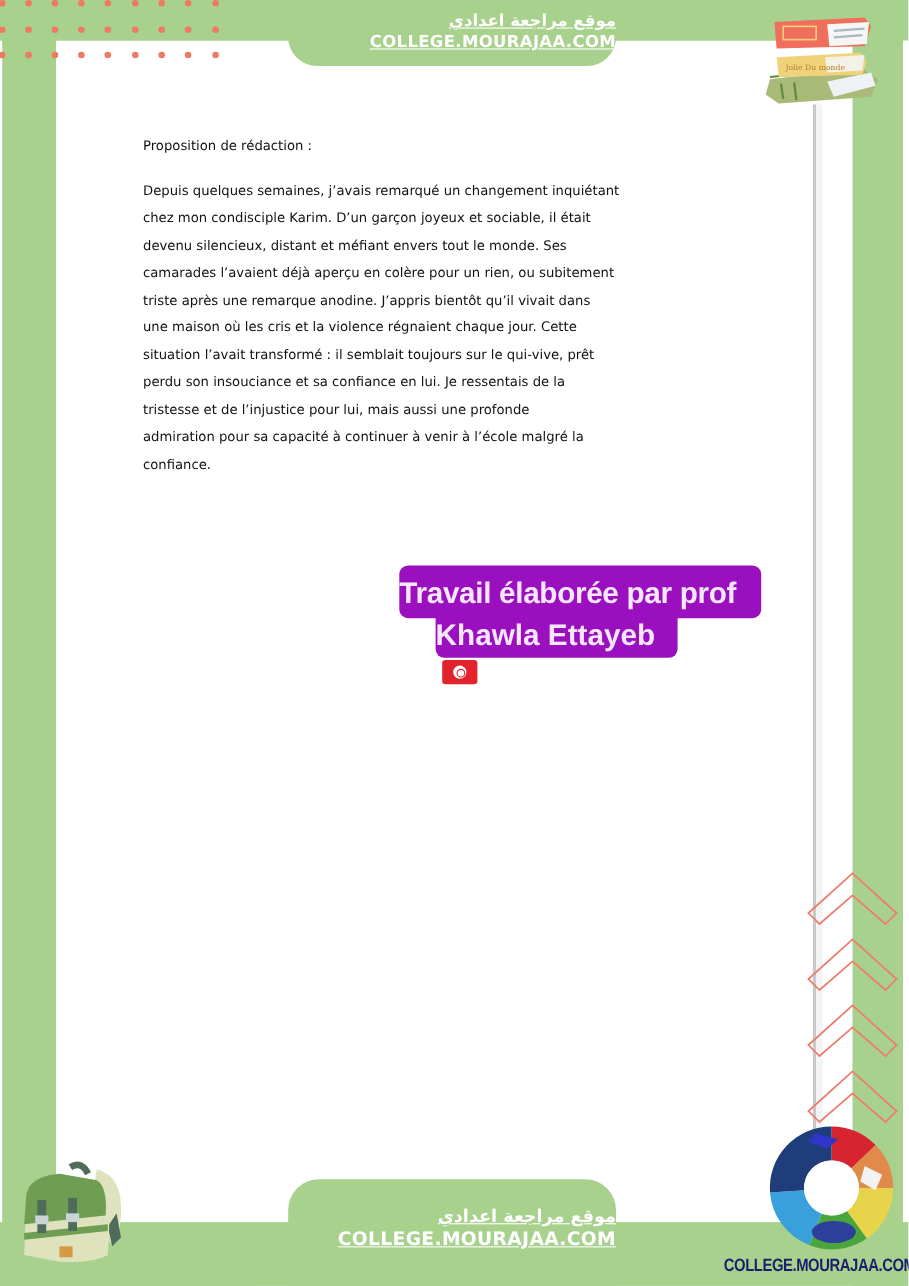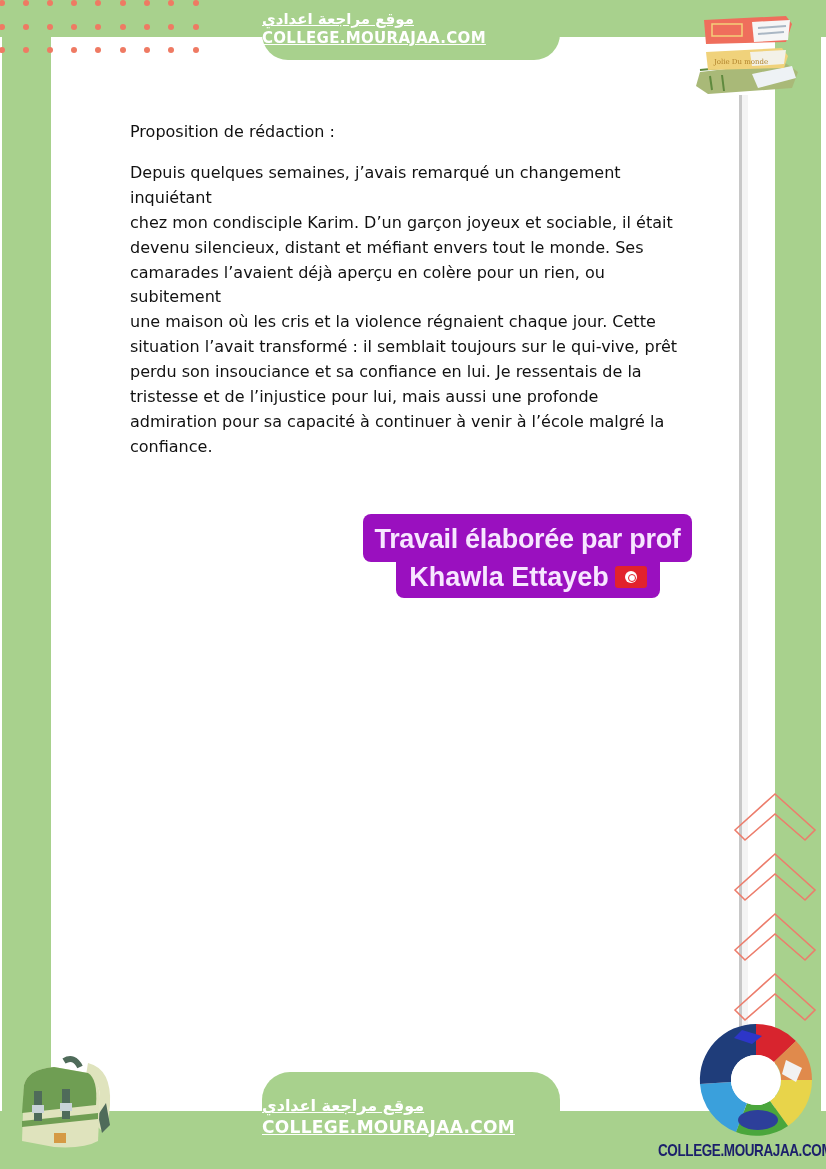--- a/index.html
+++ b/index.html
@@ -5,36 +5,36 @@
   html, body { margin:0; padding:0; }
   body { width:826px; height:1169px; position:relative; overflow:hidden; background:#ffffff; font-family:"DejaVu Sans", sans-serif; }
   .green { background:#a8d18d; position:absolute; }
   #band-top { left:0; top:0; width:826px; height:37px; }
   #bar-left { left:2px; top:0; width:49px; height:1169px; }
   #bar-right { left:775px; top:0; width:46px; height:1169px; }
   #strip-right { position:absolute; left:821px; top:37px; width:5px; height:1074px; background:#ffffff; }
   #band-bottom { left:0; top:1111px; width:826px; height:58px; }
   .dots { position:absolute; left:0; top:0; }
   .dot { position:absolute; width:6px; height:6px; border-radius:50%; background:#ef7a63; }
-  .tab { position:absolute; background:#a8d18d; color:#ffffff; text-align:left; }
+  .tab { position:absolute; background:#a8d18d; color:#ffffff; text-align:right; }
   #tab-top { left:262px; top:0; width:298px; height:60px; border-radius:0 0 26px 26px; }
   #tab-bottom { left:262px; top:1072px; width:298px; height:97px; border-radius:28px 28px 0 0; }
   .tab .ar { font-size:15px; font-weight:bold; text-decoration:underline; line-height:20px; direction:rtl; }
   .tab .en { font-size:15px; font-weight:bold; text-decoration:underline; line-height:18px; letter-spacing:0.3px; }
   #tab-top .ar { padding-top:9px; }
   #tab-bottom .ar { padding-top:24px; font-size:16px; }
   #tab-bottom .en { font-size:17px; line-height:22px; }
   #gray-line { position:absolute; left:739px; top:95px; width:3px; height:960px; background:#c8c8c8; }
   #gray-line2 { position:absolute; left:742px; top:95px; width:6px; height:960px; background:#f4f4f4; }
-  #content { position:absolute; left:130px; top:120px; width:560px; font-family:"DejaVu Sans", sans-serif; font-size:16px; color:#111; line-height:24.9px; }
+  #content { position:absolute; left:130px; top:120px; width:560px; font-family:"DejaVu Sans", sans-serif; font-size:12px; color:#111; line-height:24.9px; }
   #content .title { margin:0 0 16px 0; }
   #content p { margin:0; }
-  .badge { position:absolute; background:#9a10bf; color:#f7e6ff; font-family:"Liberation Sans", sans-serif; font-weight:bold; font-size:27px; text-align:center; }
+  .badge { position:absolute; background:#9a10bf; color:#f7e6ff; font-family:"Liberation Sans", sans-serif; font-weight:bold; font-size:27px; }
   #badge1 { left:363px; top:514px; width:329px; height:48px; line-height:50px; border-radius:8px; letter-spacing:-0.3px; }
-  #badge2 { left:396px; top:560px; width:264px; height:38px; line-height:34px; border-radius:0 0 8px 8px; }
+  #badge2 { left:396px; top:560px; width:220px; height:38px; line-height:34px; border-radius:0 0 8px 8px; }
   .flag { display:inline-block; width:32px; height:22px; background:#e2222c; border-radius:3px; vertical-align:middle; position:relative; margin-left:6px; top:-2px; }
   .flag::after { content:""; position:absolute; left:10px; top:5px; width:12px; height:12px; border-radius:50%; background:#fff; }
   .flag::before { content:""; position:absolute; left:13px; top:8px; width:6px; height:6px; border-radius:50%; border:1px solid #e2222c; z-index:2; }
   #chevrons { position:absolute; left:733px; top:790px; }
   #books { position:absolute; left:692px; top:12px; }
   #backpack { position:absolute; left:14px; top:1055px; }
   #wheel { position:absolute; left:693px; top:1022px; }
   #brand-bottom { position:absolute; left:658px; top:1143px; width:166px; text-align:center; font-family:"Liberation Sans", sans-serif; font-weight:bold; font-size:13.5px; color:#1b1f6b; letter-spacing:-0.4px; transform:scaleY(1.2); }
 </style>
 </head>
@@ -96,20 +96,21 @@
 
 <div id="gray-line"></div>
 <div id="gray-line2"></div>
 
 <div id="content">
   <p class="title">Proposition de rédaction :</p>
   <p>Depuis quelques semaines, j’avais remarqué un changement inquiétant</p>
   <p>chez mon condisciple Karim. D’un garçon joyeux et sociable, il était</p>
   <p>devenu silencieux, distant et méfiant envers tout le monde. Ses</p>
   <p>camarades l’avaient déjà aperçu en colère pour un rien, ou subitement</p>
+  <p>triste après une remarque anodine. J’appris bientôt qu’il vivait dans</p>
   <p>une maison où les cris et la violence régnaient chaque jour. Cette</p>
   <p>situation l’avait transformé : il semblait toujours sur le qui-vive, prêt</p>
   <p>perdu son insouciance et sa confiance en lui. Je ressentais de la</p>
   <p>tristesse et de l’injustice pour lui, mais aussi une profonde</p>
   <p>admiration pour sa capacité à continuer à venir à l’école malgré la</p>
   <p>confiance.</p>
 </div>
 
 <div class="badge" id="badge1">Travail élaborée par prof</div>
 <div class="badge" id="badge2"><span>Khawla Ettayeb</span><span class="flag"></span></div>

